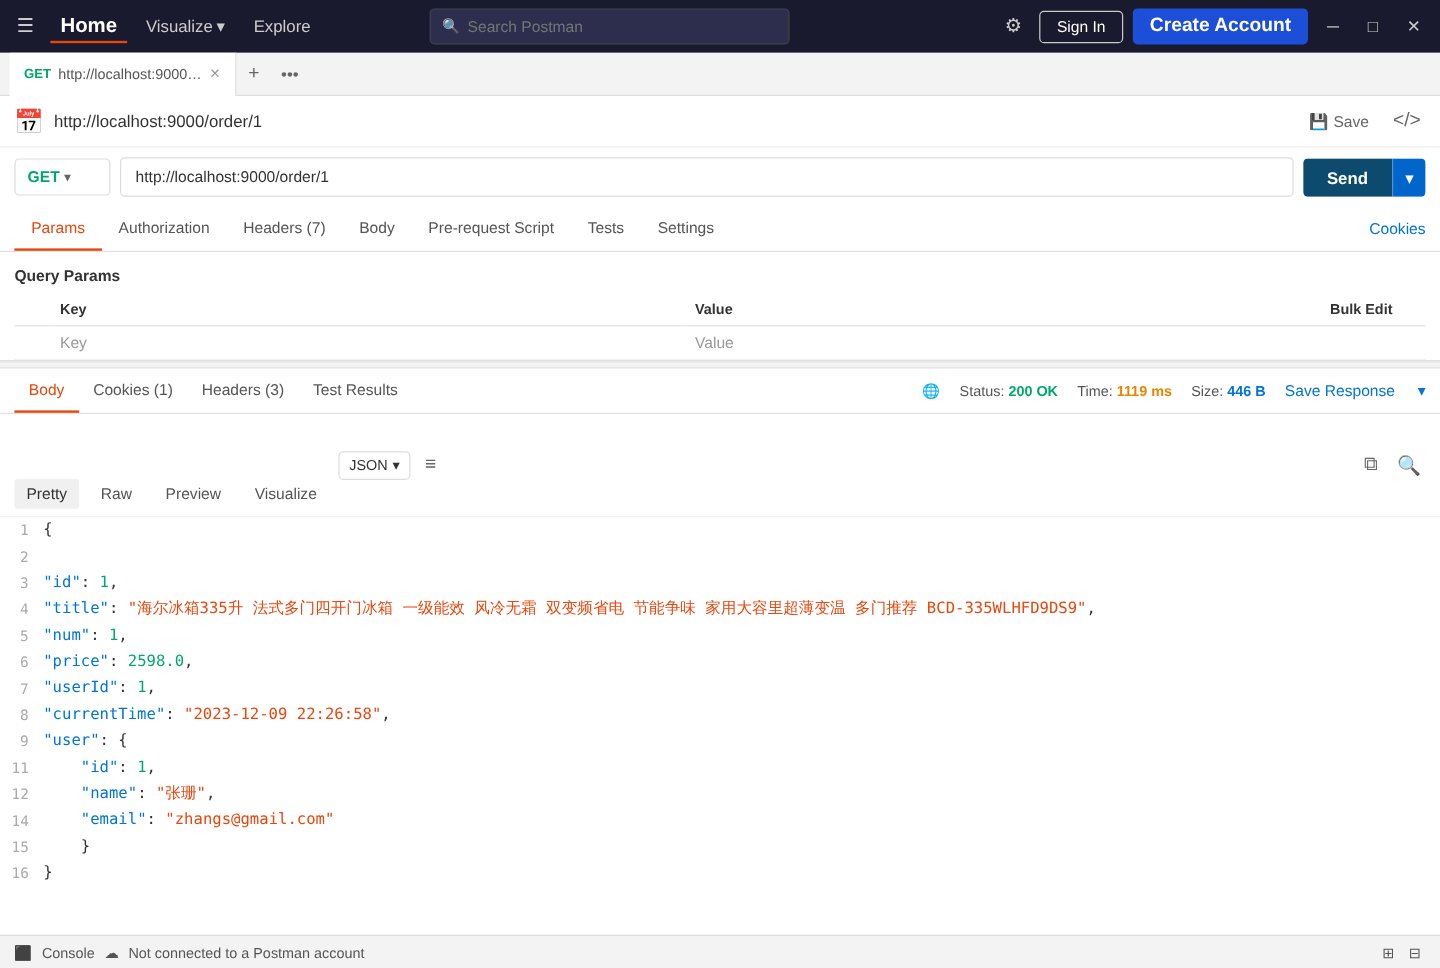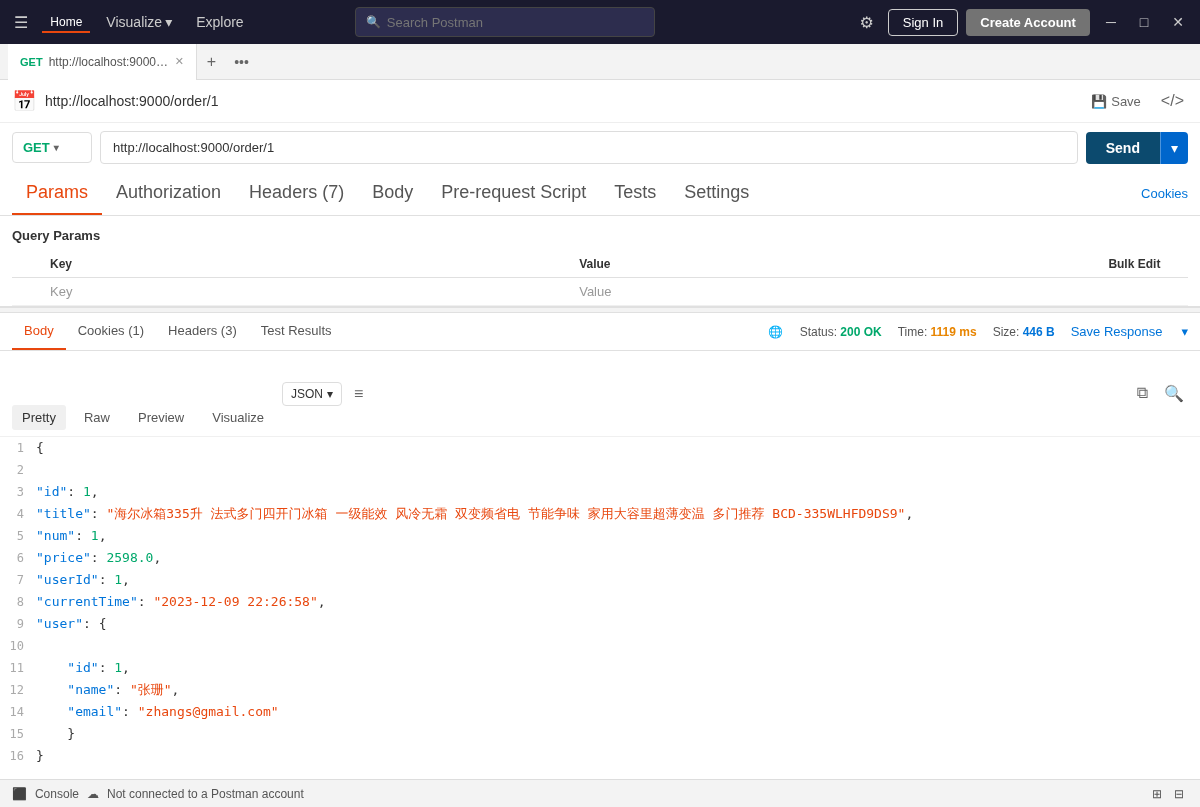--- a/index.html
+++ b/index.html
@@ -1,30 +1,30 @@
 <!DOCTYPE html>
 <html><head>
   <meta charset="utf-8">
   <style>
     * { box-sizing: border-box; margin: 0; padding: 0; }
     body { font-family: -apple-system, BlinkMacSystemFont, 'Segoe UI', sans-serif; font-size: 13px; background: #fff; color: #333; height: 807px; overflow: hidden; display: flex; flex-direction: column; }
 
     
     .top-nav { display: flex; align-items: center; background: #1a1a2e; height: 44px; padding: 0 8px; gap: 8px; flex-shrink: 0; }
     .nav-menu-icon { color: #ccc; cursor: pointer; font-size: 16px; padding: 6px; }
-    .nav-home { color: #fff; font-weight: 400; font-size: 12px; cursor: pointer; padding: 4px 8px; }
+    .nav-home { color: #fff; font-weight: 700; font-size: 17px; cursor: pointer; padding: 4px 8px; }
     .nav-workspaces { color: #ccc; font-size: 14px; cursor: pointer; padding: 4px 8px; display: flex; align-items: center; gap: 3px; }
     .nav-explore { color: #ccc; font-size: 14px; cursor: pointer; padding: 4px 8px; }
     .nav-search { flex: 1; max-width: 300px; margin: 0 auto; background: #2d2d4e; border: 1px solid #444; border-radius: 4px; display: flex; align-items: center; padding: 0 10px; gap: 6px; height: 30px; }
     .nav-search input { background: transparent; border: none; outline: none; color: #aaa; font-size: 13px; width: 100%; }
     .nav-search-icon { color: #aaa; font-size: 12px; }
     .nav-right { display: flex; align-items: center; gap: 8px; margin-left: auto; }
     .nav-gear { color: #ccc; cursor: pointer; font-size: 16px; padding: 6px; }
     .btn-signin { background: transparent; border: 1px solid #ccc; color: #fff; padding: 5px 14px; border-radius: 4px; cursor: pointer; font-size: 13px; }
-    .btn-create { background: #737373; border: none; color: #fff; padding: 6px 14px; border-radius: 4px; cursor: pointer; font-size: 13px; font-weight: 600; }
+    .btn-create { background: #1d4ed8; border: none; color: #fff; padding: 6px 14px; border-radius: 4px; cursor: pointer; font-size: 16px; font-weight: 600; }
     .nav-minimize, .nav-maximize, .nav-close { color: #ccc; background: none; border: none; cursor: pointer; font-size: 14px; padding: 4px 8px; }
     .nav-home-underline { border-bottom: 2px solid #e8470e; padding-bottom: 2px; }
 
     
     .tab-bar { display: flex; align-items: center; background: #f3f3f3; height: 36px; border-bottom: 1px solid #ddd; padding: 0 8px; gap: 0; flex-shrink: 0; }
     .tab-item { display: flex; align-items: center; gap: 6px; padding: 0 12px; height: 36px; background: #fff; border-right: 1px solid #ddd; cursor: pointer; font-size: 12px; color: #333; min-width: 120px; }
     .tab-method { color: #00a86b; font-weight: 700; font-size: 11px; }
     .tab-url-short { color: #555; font-size: 12px; overflow: hidden; text-overflow: ellipsis; white-space: nowrap; max-width: 120px; }
     .tab-close { color: #999; margin-left: auto; cursor: pointer; font-size: 11px; }
     .tab-add { padding: 0 10px; cursor: pointer; color: #666; font-size: 16px; }
@@ -42,21 +42,21 @@
     .request-input-row { display: flex; align-items: center; padding: 8px 12px; gap: 8px; }
     .method-select { display: flex; align-items: center; gap: 4px; border: 1px solid #ddd; border-radius: 4px; padding: 7px 10px; cursor: pointer; font-size: 13px; font-weight: 600; color: #00a86b; background: #fff; min-width: 80px; }
     .method-chevron { color: #666; font-size: 10px; }
     .url-input { flex: 1; border: 1px solid #ddd; border-radius: 4px; padding: 8px 12px; font-size: 13px; outline: none; color: #333; }
     .send-btn { display: flex; align-items: center; gap: 0; border-radius: 4px; overflow: hidden; }
     .send-main { background: #0c4a6e; color: #fff; border: none; padding: 8px 20px; font-size: 14px; font-weight: 600; cursor: pointer; }
     .send-arrow { background: #0066cc; color: #fff; border: none; padding: 8px 10px; font-size: 14px; cursor: pointer; border-left: 1px solid rgba(255,255,255,0.3); }
 
     
     .req-tabs { display: flex; align-items: center; padding: 0 12px; border-bottom: 1px solid #e0e0e0; gap: 0; }
-    .req-tab { padding: 10px 14px; cursor: pointer; font-size: 18px; color: #555; border-bottom: 2px solid transparent; white-space: nowrap; }
+    .req-tab { padding: 10px 14px; cursor: pointer; font-size: 13px; color: #555; border-bottom: 2px solid transparent; white-space: nowrap; }
     .req-tab.active { color: #e8470e; border-bottom: 2px solid #e8470e; font-weight: 500; }
     .cookies-btn { margin-left: auto; color: #0074d9; cursor: pointer; font-size: 13px; padding: 10px 0; }
 
     
     .query-params { padding: 12px 12px 0; }
     .query-params-title { font-size: 13px; font-weight: 600; color: #333; margin-bottom: 8px; }
     .params-table { width: 100%; border-collapse: collapse; }
     .params-table th { text-align: left; padding: 6px 8px; font-size: 12px; color: #333; font-weight: 600; border-bottom: 1px solid #e0e0e0; }
     .params-table td { padding: 6px 8px; font-size: 13px; color: #999; border-bottom: 1px solid #f0f0f0; }
     .params-table .col-check { width: 30px; }
@@ -267,24 +267,20 @@
     </div>
     <div class="json-line">
       <span class="line-num">8</span>
       <span class="line-content"><span class="j-key">"currentTime"</span><span class="j-colon">: </span><span class="j-string">"2023-12-09 22:26:58"</span><span class="j-colon">,</span></span>
     </div>
     <div class="json-line">
       <span class="line-num">9</span>
       <span class="line-content"><span class="j-key">"user"</span><span class="j-colon">: </span><span class="j-brace">{</span></span>
     </div>
     <div class="json-line">
-      <span class="line-num">10</span>
-      <span class="line-content">&nbsp;</span>
-    </div>
-    <div class="json-line">
       <span class="line-num">11</span>
       <span class="line-content">&nbsp;&nbsp;&nbsp;&nbsp;<span class="j-key">"id"</span><span class="j-colon">: </span><span class="j-number">1</span><span class="j-colon">,</span></span>
     </div>
     <div class="json-line">
       <span class="line-num">12</span>
       <span class="line-content">&nbsp;&nbsp;&nbsp;&nbsp;<span class="j-key">"name"</span><span class="j-colon">: </span><span class="j-string">"张珊"</span><span class="j-colon">,</span></span>
     </div>
     <div class="json-line">
       <span class="line-num">14</span>
       <span class="line-content">&nbsp;&nbsp;&nbsp;&nbsp;<span class="j-key">"email"</span><span class="j-colon">: </span><span class="j-string">"zhangs@gmail.com"</span></span>

